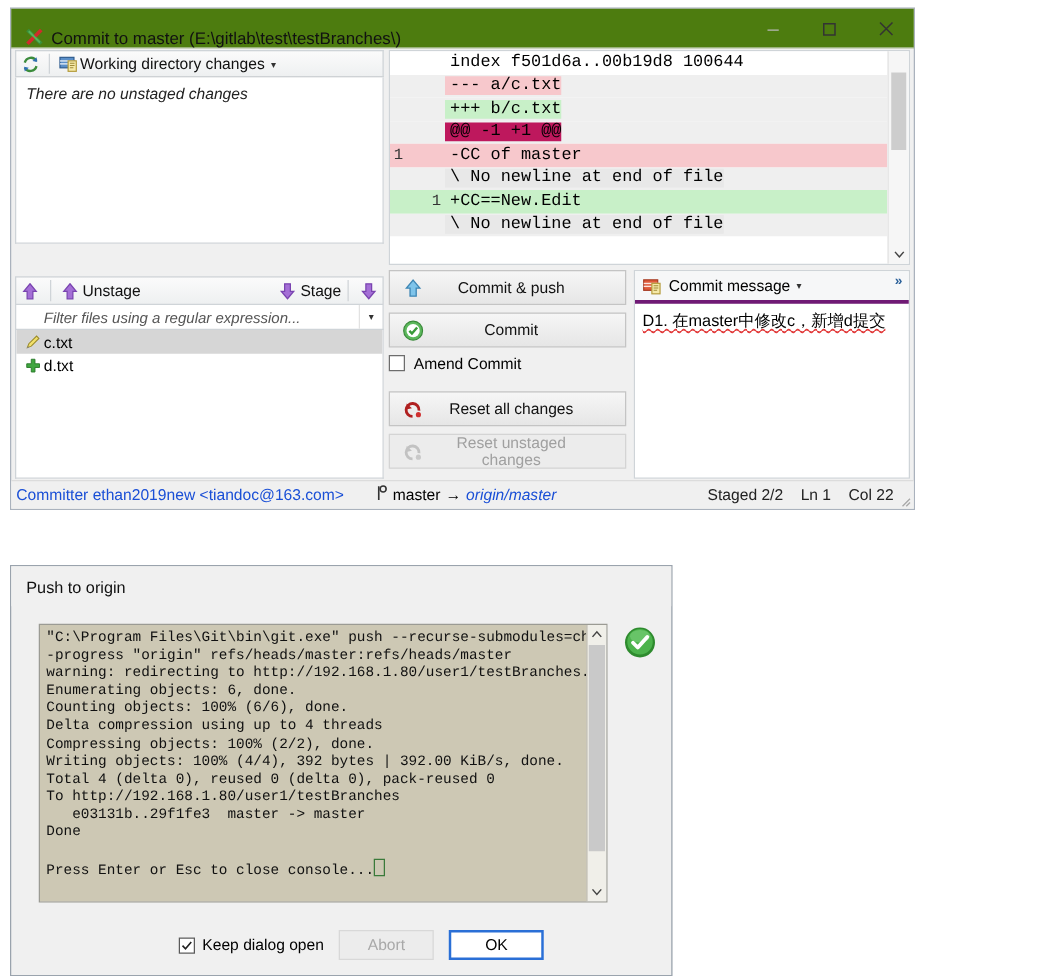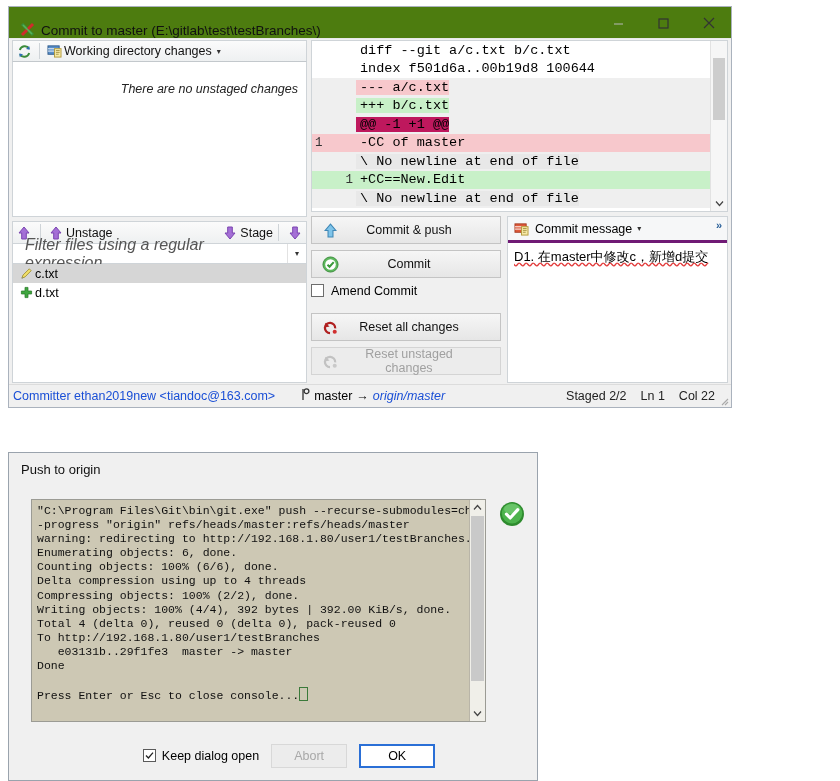--- a/index.html
+++ b/index.html
@@ -17,29 +17,29 @@
 
   .body-area{position:absolute;left:0;top:31px;right:0;bottom:0;}
 
   
   .left-col{position:absolute;left:3px;top:2px;width:295px;bottom:24px;}
   .panelbar{height:22px;display:flex;align-items:center;background:linear-gradient(#fbfbfb,#eef0f1);border:1px solid #cfd4d8;border-bottom:1px solid #c3c8cc;box-sizing:border-box;}
   .panelbar .sep{width:1px;height:16px;background:#cfd4d8;margin:0 4px;}
   .pb-label{font-size:12.5px;color:#111;white-space:nowrap;}
   .caret{margin-left:5px;font-size:8px;color:#333;}
 
-  .unstaged-box{position:absolute;left:0;top:22px;right:0;height:155px;background:#fff;border:1px solid #cfd4d8;border-top:none;box-sizing:border-box;padding:20px 8px;text-align:right;}
+  .unstaged-box{position:absolute;left:0;top:22px;right:0;height:133px;background:#fff;border:1px solid #cfd4d8;border-top:none;box-sizing:border-box;padding:6px 8px;}
   .nochanges{font-style:italic;color:#222;font-size:12.5px;}
 
   .stagebar{position:absolute;left:0;top:181px;right:0;height:23px;display:flex;align-items:center;background:linear-gradient(#fbfbfb,#eef0f1);border:1px solid #cfd4d8;box-sizing:border-box;}
   .stagebar .sep{width:1px;height:17px;background:#cfd4d8;margin:0 5px;}
   .push-right{margin-left:auto;}
 
   .filterrow{position:absolute;left:0;top:204px;right:0;height:20px;background:#fff;border:1px solid #cfd4d8;border-top:none;box-sizing:border-box;display:flex;align-items:center;}
-  .filtertext{flex:1;padding-left:12px;font-style:italic;color:#555;font-size:16px;}
+  .filtertext{flex:1;padding-left:22px;font-style:italic;color:#555;font-size:12px;}
   .filterdrop{width:18px;text-align:center;font-size:8px;color:#333;border-left:1px solid #e2e2e2;height:100%;display:flex;align-items:center;justify-content:center;}
 
   .filelist{position:absolute;left:0;top:224px;right:0;bottom:0;background:#fff;border:1px solid #cfd4d8;border-top:none;box-sizing:border-box;overflow:hidden;}
   .filerow{height:19px;display:flex;align-items:center;padding-left:4px;font-size:12.5px;}
   .filerow.sel{background:#d6d6d6;}
   .ficon{width:18px;display:flex;align-items:center;justify-content:center;}
 
   
   .right-col{position:absolute;left:302px;top:2px;right:3px;bottom:24px;}
   .diff-outer{position:absolute;left:0;top:0;right:0;height:172px;background:#fff;border:1px solid #cfd4d8;box-sizing:border-box;display:flex;}
@@ -83,21 +83,21 @@
   .console-wrap{position:absolute;left:10px;top:8px;width:455px;bottom:10px;display:flex;border:1px solid #9b9b94;box-sizing:border-box;}
   .console{flex:1;background:#cdc8b4;font-family:"Liberation Mono",monospace;font-size:11.5px;line-height:14.1px;color:#101010;padding:4px 5px;white-space:pre;overflow:hidden;}
   .cscroll{width:15px;background:#f0efe9;border-left:1px solid #b9b5a8;position:relative;}
   .cs-a{height:15px;display:flex;align-items:center;justify-content:center;font-size:9px;color:#444;}
   .cs-a.bot{position:absolute;bottom:0;left:0;right:0;}
   .cs-thumb{position:absolute;left:1px;right:1px;top:16px;bottom:40px;background:#c9c9c9;}
   .okbadge{position:absolute;left:478px;top:10px;}
   .caretblk{display:inline-block;width:7px;height:12px;border:1px solid #3a7a3a;vertical-align:-2px;}
 
   .pd-foot{position:absolute;left:0;right:0;bottom:8px;height:32px;display:flex;align-items:center;justify-content:center;gap:12px;}
-  .keepbox{display:flex;align-items:flex-start;gap:6px;font-size:12.5px;padding-left:32px;}
+  .keepbox{display:flex;align-items:flex-end;gap:6px;font-size:12.5px;padding-left:32px;}
   .cbox2{width:13px;height:13px;border:1px solid #5a5a5a;background:#fff;position:relative;box-sizing:border-box;}
   .cbox2 svg{position:absolute;left:1px;top:1px;}
   .dlgbtn{width:76px;height:24px;display:flex;align-items:center;justify-content:center;font-size:12.5px;background:linear-gradient(#fbfbfb,#ededed);border:1px solid #b7b7b7;box-sizing:border-box;}
   .dlgbtn.dis{color:#a8a8a8;background:#ececec;border-color:#d8d8d8;}
   .dlgbtn.def{border:2px solid #2a6fd6;background:#fff;font-weight:normal;}
 </style>
 </head>
 <body>
 
 <div id="commit-window">
@@ -211,25 +211,20 @@
           </span>
           <span>d.txt</span>
         </div>
       </div>
     </div>
 
     <div class="right-col">
 
       <div class="diff-outer">
         <div class="diff-scroll">
-          <div class="diffline" style="background:#fff;">
-            <span class="gut"></span>
-            <span class="gut2"></span>
-            <span class="dtext">diff --git a/c.txt b/c.txt</span>
-          </div>
           <div class="diffline" style="background:#fff;">
             <span class="gut"></span>
             <span class="gut2"></span>
             <span class="dtext">index f501d6a..00b19d8 100644</span>
           </div>
           <div class="diffline" style="background:#efefef;">
             <span class="gut"></span>
             <span class="gut2"></span>
             <span class="dtext" style="background:#f7c8cc;">--- a/c.txt</span>
           </div>

